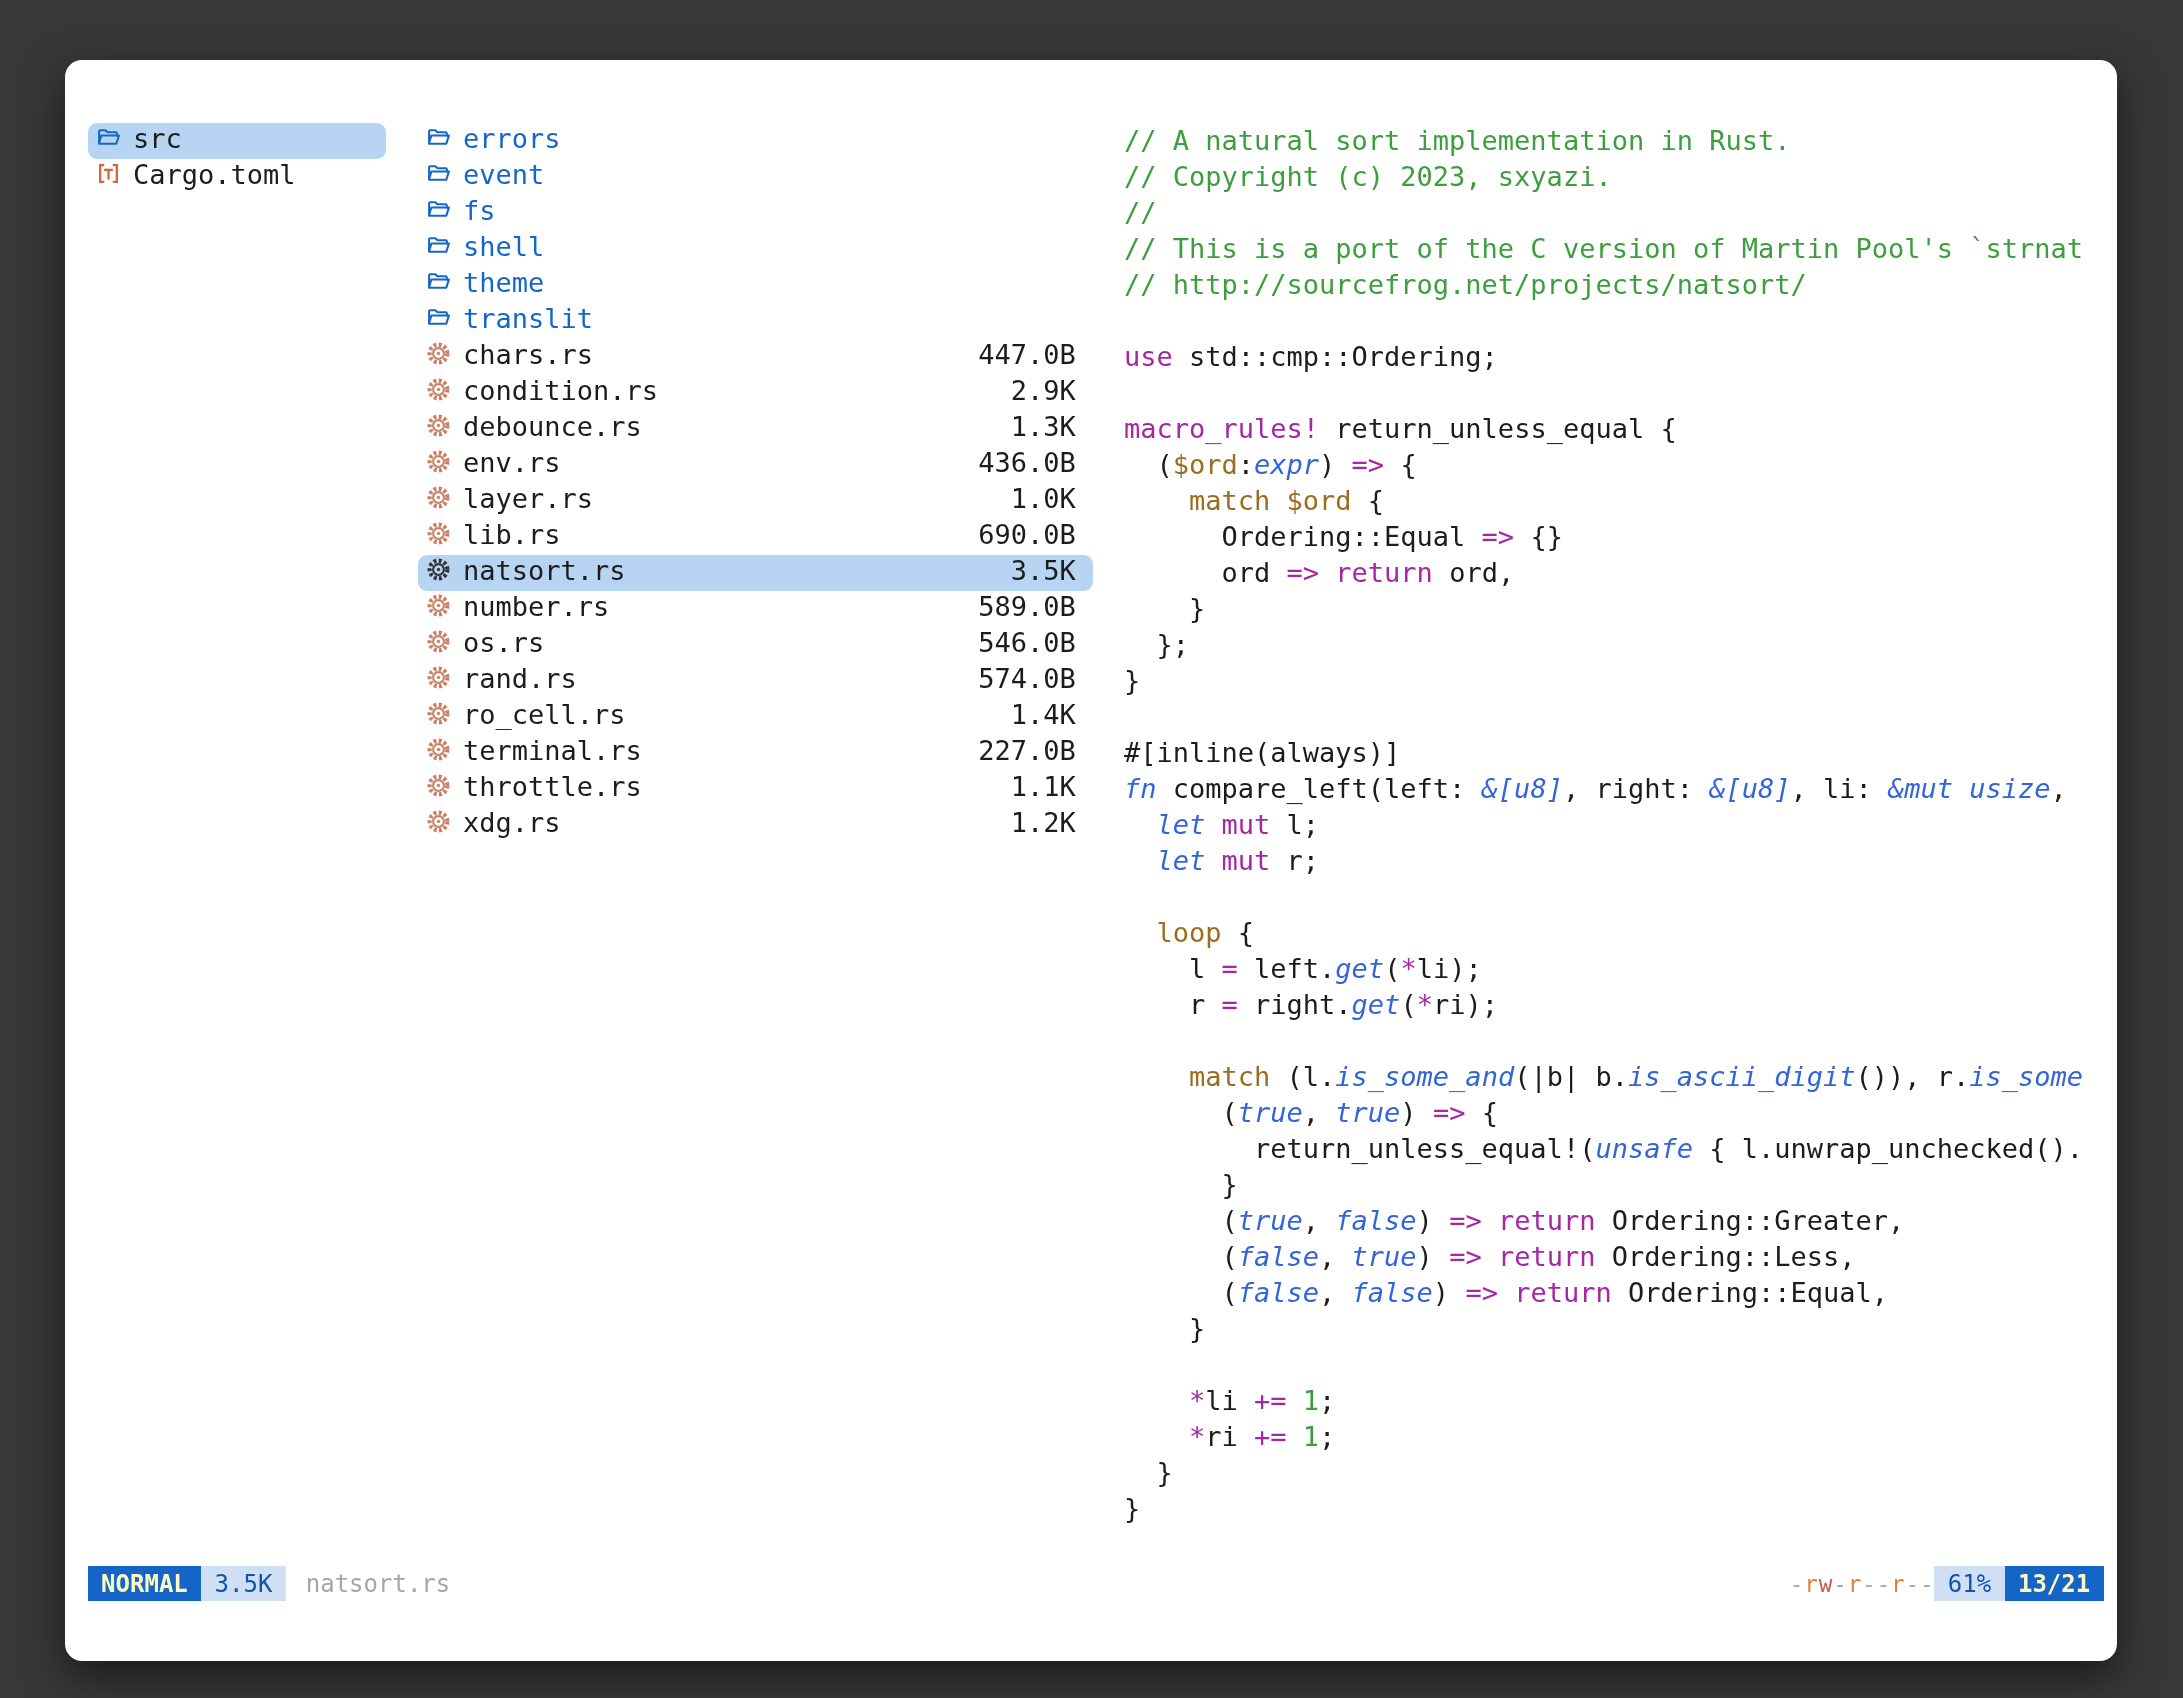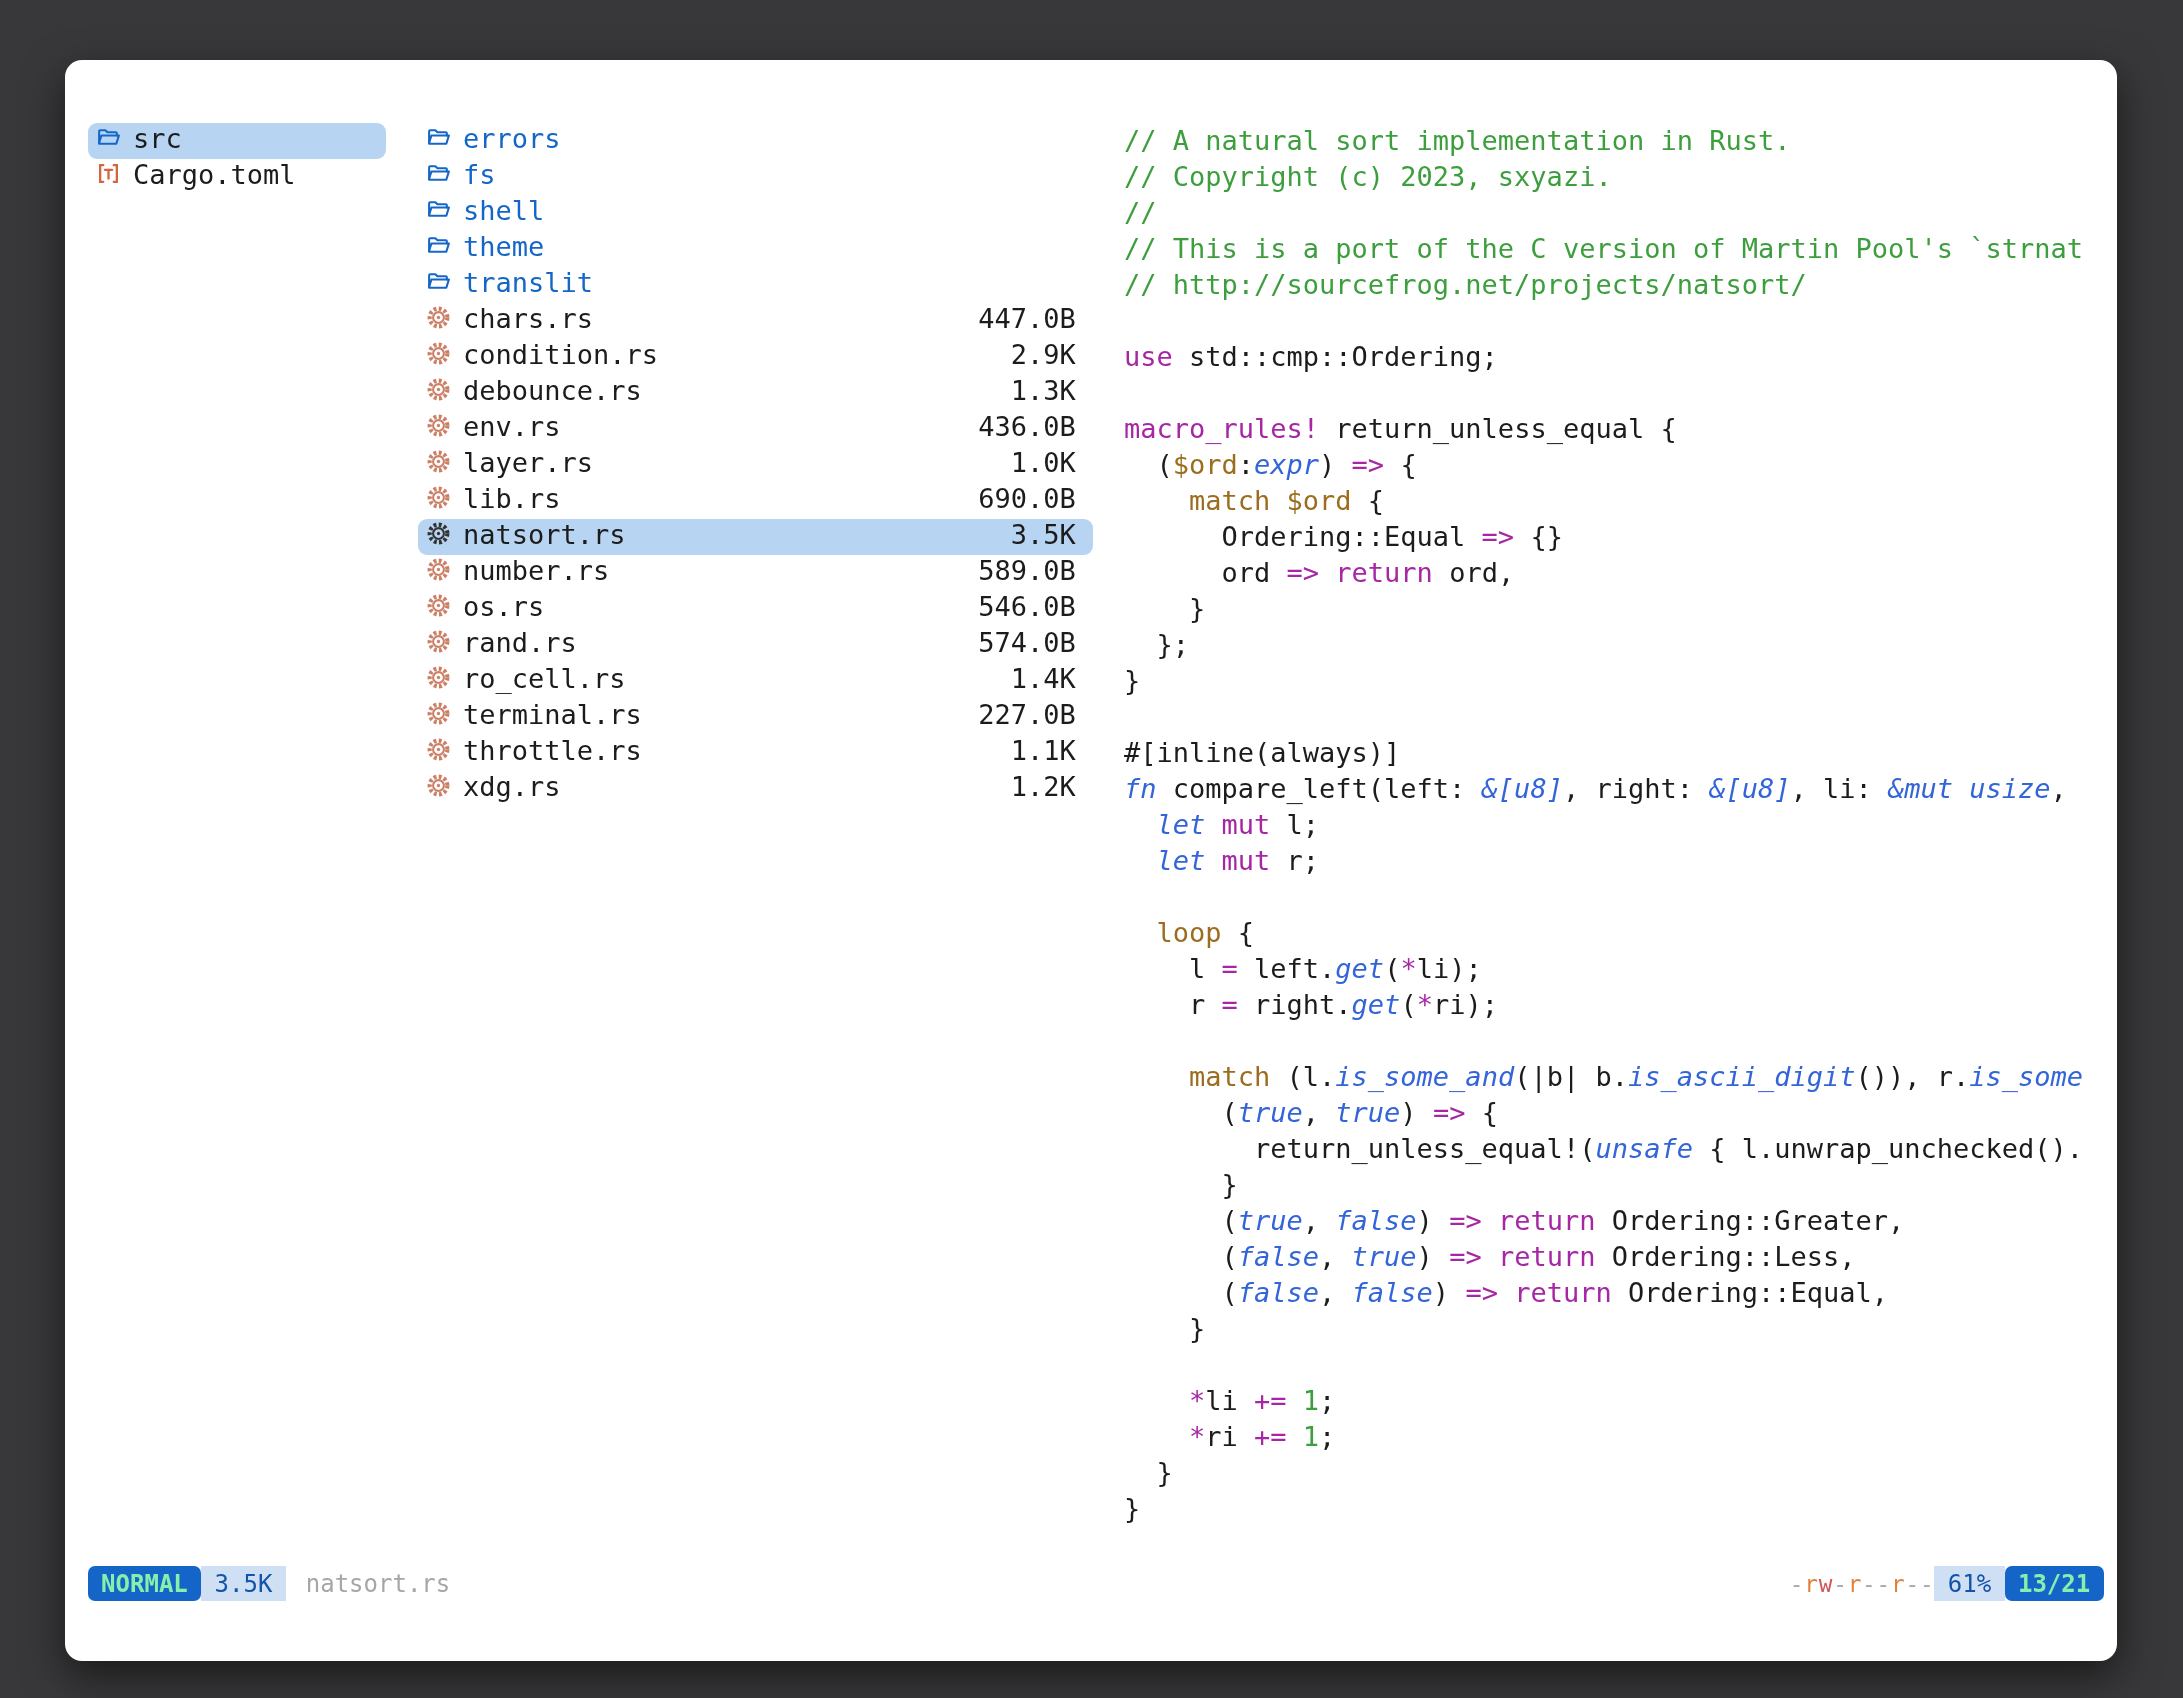--- a/index.html
+++ b/index.html
@@ -54,21 +54,21 @@
   .status-bar {
     position:absolute; left:22.7px; right:13.4px; bottom:60px; height:35px;
     display:flex; justify-content:space-between; align-items:center;
     font-size:24px;
   }
   .status-left, .status-right { display:flex; align-items:center; height:100%; }
   .chip {
     display:inline-flex; align-items:center; height:35px; padding:0 13.4px;
   }
   .chip-mode {
-    background: var(--accent, #1565c8); color:#86efac; font-weight:bold;border-radius:7px;
+    background: var(--accent, #1565c8); color:#fef9c3; font-weight:bold;
   }
   .chip-light {
     background: var(--chip_light_bg, #cfe0f4); color: var(--chip_light_text, #1353a8);
   }
   .status-filename { color: var(--status_filename, #a6a6a6); margin-left:20px; }
   .perms { font-size:22.7px; letter-spacing:0.8px; }
   .perm-d { color: var(--perm_dash, #a8a8a8); }
   .perm-r { color: var(--perm_r, #e0823c); }
   .perm-w { color: var(--perm_w, #d15757); }
 </style>
@@ -94,20 +94,26 @@
               </g>
             </svg></span><span class="fname">Cargo.toml</span><span class="fsize"></span></div>
       </div>
     <div class="pane pane-current">
         <div class="row dir"><span class="icon icon-folder"><svg viewBox="0 0 24 24">
               <g fill="none" stroke="currentColor" stroke-width="2" stroke-linejoin="round" stroke-linecap="round">
                 <path d="M3 17V6a1 1 0 0 1 1-1h5l2 2h8a1 1 0 0 1 1 1v2"></path>
                 <path d="M3 17l2.2-7H22l-2.5 8H3z"></path>
               </g>
             </svg></span><span class="fname">errors</span><span class="fsize"></span></div>
+        <div class="row dir"><span class="icon icon-folder"><svg viewBox="0 0 24 24">
+              <g fill="none" stroke="currentColor" stroke-width="2" stroke-linejoin="round" stroke-linecap="round">
+                <path d="M3 17V6a1 1 0 0 1 1-1h5l2 2h8a1 1 0 0 1 1 1v2"></path>
+                <path d="M3 17l2.2-7H22l-2.5 8H3z"></path>
+              </g>
+            </svg></span><span class="fname">event</span><span class="fsize"></span></div>
         <div class="row dir"><span class="icon icon-folder"><svg viewBox="0 0 24 24">
               <g fill="none" stroke="currentColor" stroke-width="2" stroke-linejoin="round" stroke-linecap="round">
                 <path d="M3 17V6a1 1 0 0 1 1-1h5l2 2h8a1 1 0 0 1 1 1v2"></path>
                 <path d="M3 17l2.2-7H22l-2.5 8H3z"></path>
               </g>
             </svg></span><span class="fname">fs</span><span class="fsize"></span></div>
         <div class="row dir"><span class="icon icon-folder"><svg viewBox="0 0 24 24">
               <g fill="none" stroke="currentColor" stroke-width="2" stroke-linejoin="round" stroke-linecap="round">
                 <path d="M3 17V6a1 1 0 0 1 1-1h5l2 2h8a1 1 0 0 1 1 1v2"></path>
                 <path d="M3 17l2.2-7H22l-2.5 8H3z"></path>

